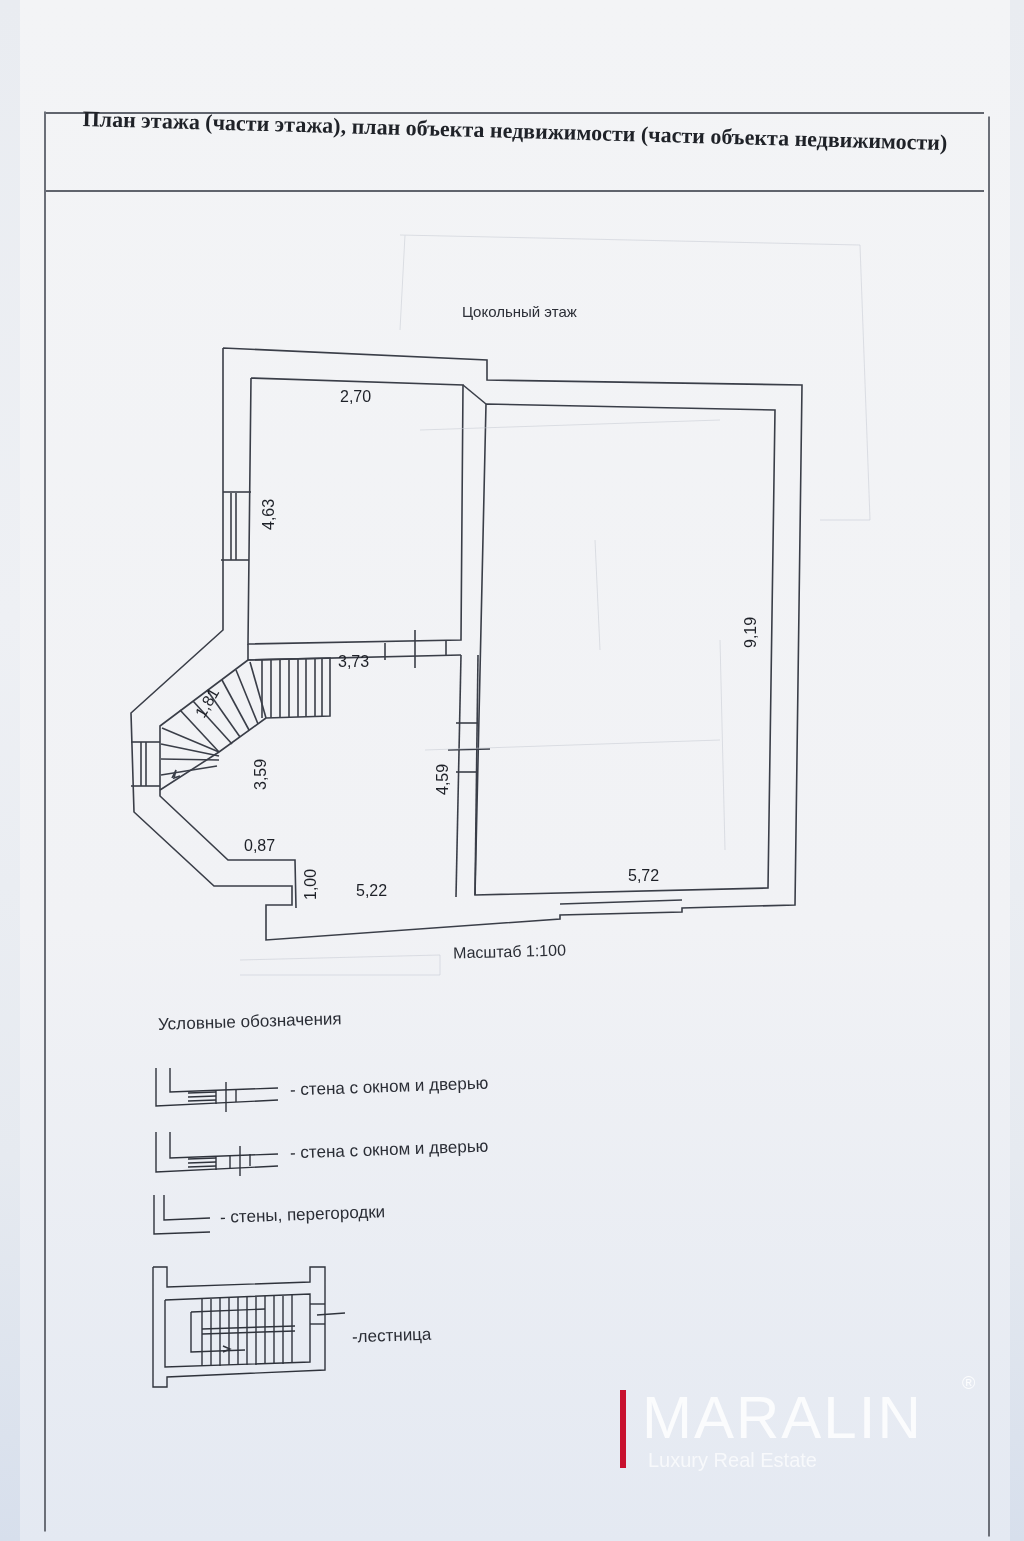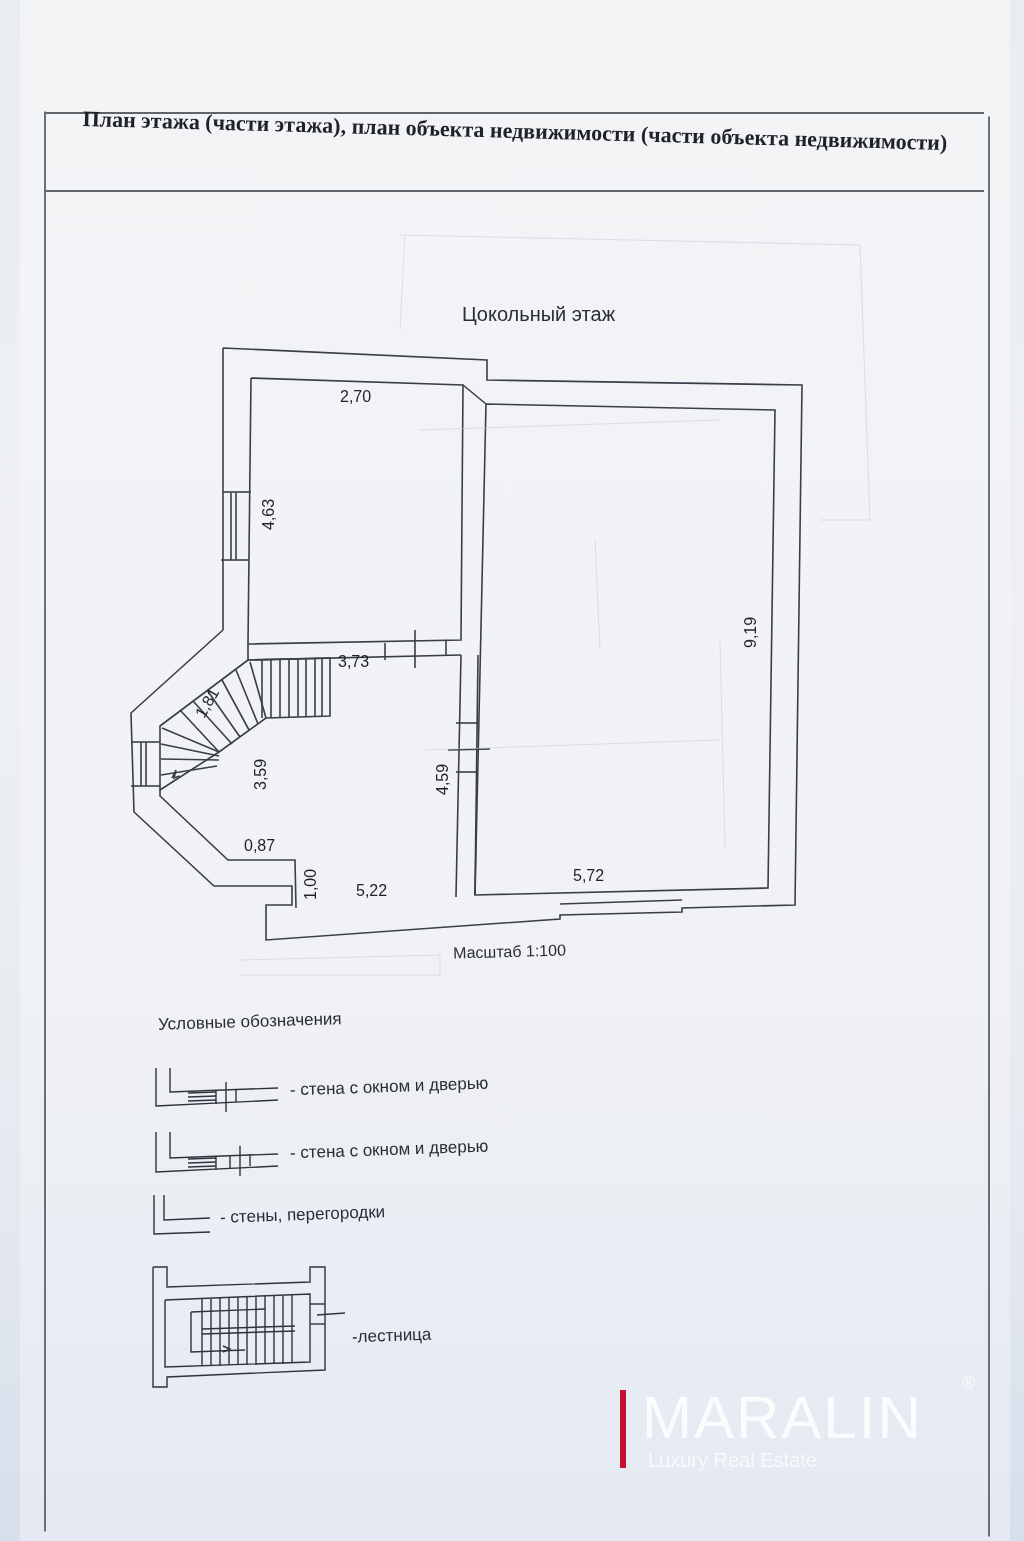--- a/index.html
+++ b/index.html
@@ -22,21 +22,21 @@
       position: absolute; left: 46px; top: 112px; width: 938px; height: 76px;
       border-top: 2px solid #60646d; border-bottom: 2px solid #60646d;
       text-align: center;
     }
     .title {
       position: absolute; left: 50px; top: 116px; width: 930px;
       font-family: "Liberation Serif", serif; font-weight: bold; font-size: 22px;
       line-height: 30px; text-align: center; color: #1f2228;
       transform: rotate(1.6deg);
     }
-    .floor-name { position: absolute; left: 462px; top: 303px; font-size: 20px; color: #2b2e36; }
+    .floor-name { position: absolute; left: 462px; top: 303px; font-size: 15px; color: #2b2e36; }
     svg.plan { position: absolute; left: 0; top: 0; }
     .dim { position: absolute; font-size: 16px; color: #1e2128; white-space: nowrap; }
     .dim.v { transform-origin: left top; transform: rotate(-90deg); }
     .scale { position: absolute; left: 453px; top: 943px; font-size: 16px; transform: rotate(-1.5deg); }
     .legend-title { position: absolute; left: 158px; top: 1012px; font-size: 17px; transform: rotate(-1.8deg); }
     .legend-label { position: absolute; font-size: 17px; transform: rotate(-2deg); white-space: nowrap; }
     .brand { position: absolute; left: 620px; top: 1385px; width: 380px; height: 90px; }
     .brand .bar { position: absolute; left: 0; top: 5px; width: 6px; height: 78px; background: #c8102e; }
     .brand .name {
       position: absolute; left: 22px; top: -2px; font-size: 60px; letter-spacing: 2px;
@@ -125,21 +125,21 @@
   </g>
 </svg>
 
 <div class="dim" style="left:340px;top:388px">2,70</div>
 <div class="dim v" style="left:260px;top:530px">4,63</div>
 <div class="dim" style="left:338px;top:653px">3,73</div>
 <div class="dim" style="left:192px;top:712px;transform:rotate(-60deg);transform-origin:left top">1,81</div>
 <div class="dim v" style="left:252px;top:790px">3,59</div>
 <div class="dim v" style="left:434px;top:795px">4,59</div>
 <div class="dim v" style="left:742px;top:648px">9,19</div>
-<div class="dim" style="left:573px;top:867px">5,72</div>
+<div class="dim" style="left:628px;top:867px">5,72</div>
 <div class="dim" style="left:244px;top:837px">0,87</div>
 <div class="dim v" style="left:302px;top:900px">1,00</div>
 <div class="dim" style="left:356px;top:882px">5,22</div>
 
 <div class="scale">Масштаб 1:100</div>
 
 <div class="legend-title">Условные обозначения</div>
 
 <svg style="position:absolute;left:150px;top:1060px" width="140" height="60" fill="none" stroke="#2f333c" stroke-width="1.4">
   <polyline points="6,8 6,46 128,40"></polyline>

